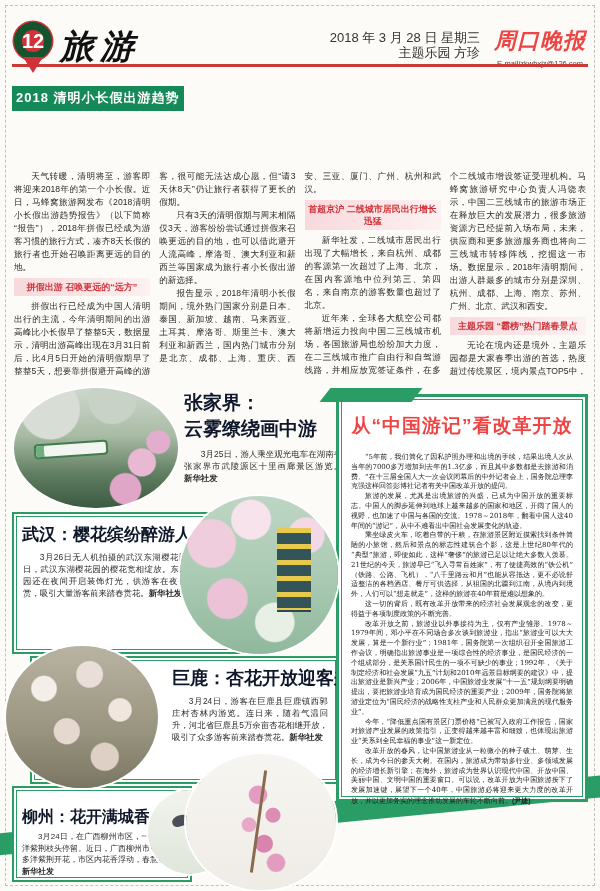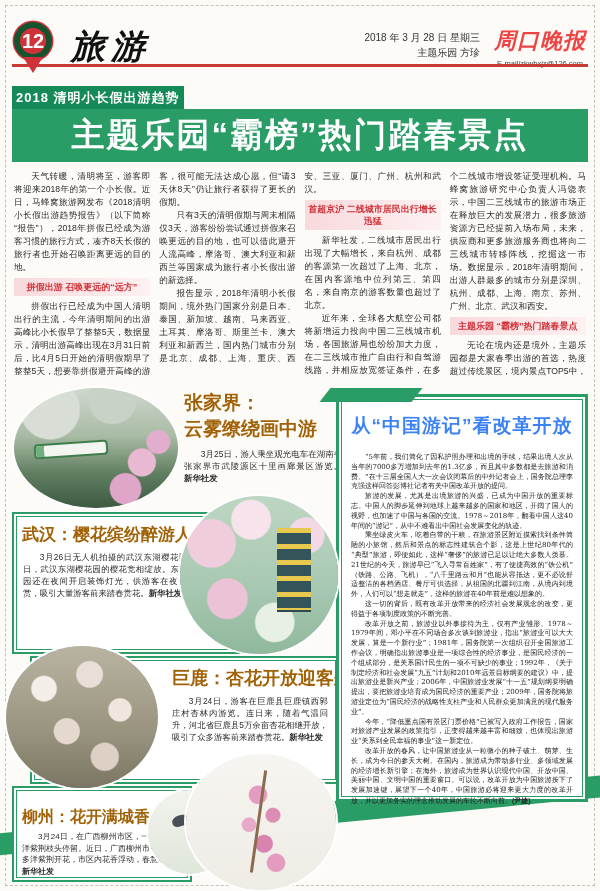--- a/index.html
+++ b/index.html
@@ -17,31 +17,31 @@
     background:#fcfbf8;overflow:hidden;
     font-family:"Liberation Sans",sans-serif;color:var(--ink);
   }
   .page-border{position:absolute;inset:5px;border:1px dashed #c3c0ba;pointer-events:none;}
 
   
   .masthead{position:absolute;left:0;top:0;width:100%;height:80px;}
   .pin{position:absolute;left:14px;top:22px;width:38px;z-index:5;}
   .pin-circle{
     width:38px;height:38px;border-radius:50%;background:var(--red);
-    border:6px solid #14532d;box-shadow:0 0 0 1.5px var(--red);
+    border:8px solid #14532d;box-shadow:0 0 0 1.5px var(--red);
     color:#fff;font-weight:bold;font-size:20px;display:flex;align-items:center;justify-content:center;
   }
   .pin-tail{width:0;height:0;margin:-3px auto 0;border-left:10px solid transparent;
     border-right:10px solid transparent;border-top:16px solid var(--red);}
   .section-name{
-    position:absolute;left:71px;top:24px;font-size:34px;font-weight:bold;font-style:italic;
+    position:absolute;left:60px;top:24px;font-size:34px;font-weight:bold;font-style:italic;
     font-family:"DejaVu Serif","Liberation Serif",serif;letter-spacing:6px;color:#111;
   }
   .mast-right{position:absolute;right:12px;top:26px;display:flex;gap:12px;align-items:flex-start;}
-  .mast-info{text-align:right;font-size:10px;color:#333;line-height:15px;padding-top:4px;}
+  .mast-info{text-align:right;font-size:13px;color:#333;line-height:15px;padding-top:4px;}
   .mast-brand{width:96px;text-align:center;}
   .paper-logo{
     font-family:"DejaVu Serif","Liberation Serif",serif;font-weight:bold;font-style:italic;
     font-size:22px;color:#ef4444;letter-spacing:1px;white-space:nowrap;
   }
   .email{font-size:7.5px;color:#444;margin-top:3px;white-space:nowrap;}
   .red-rule{position:absolute;left:12px;right:12px;top:64px;height:2.5px;background:var(--rule-red);}
 
   
   .kicker{
@@ -72,21 +72,21 @@
     position:absolute;left:-10px;top:416px;width:615px;height:22px;background:var(--green);
     transform:rotate(-5.5deg);z-index:1;
   }
 
   .gbox{
     position:absolute;background:#fff;border:2px solid var(--green);
     box-shadow:inset 0 0 0 2px #fff,inset 0 0 0 3px var(--green);z-index:2;
   }
   .photo{position:absolute;border-radius:50%;z-index:3;overflow:hidden;box-shadow:0 0 0 2px #fff;}
 
-  .item-title{font-weight:bold;color:#a16207;}
+  .item-title{font-weight:bold;color:#0f172a;}
   .item-caption{font-size:8.4px;line-height:12px;text-align:justify;color:#2b2b2b;}
   .credit{font-weight:bold;white-space:nowrap;}
   .item-caption p{text-indent:2em;}
 
   
   .zj-photo{left:8px;top:0;width:164px;height:120px;
     background:
       radial-gradient(circle at 78% 62%, #e9b9d4 0 9%, transparent 10%),
       radial-gradient(circle at 88% 45%, #e3aecd 0 7%, transparent 8%),
       radial-gradient(circle at 68% 84%, #dfa6c8 0 10%, transparent 11%),
@@ -156,21 +156,21 @@
   
   .reform-frame{
     position:absolute;left:330px;top:6px;width:252px;height:408px;background:#fff;
     border:3px solid var(--green);box-shadow:inset 0 0 0 2px #fff,inset 0 0 0 3px var(--green);
     z-index:2;
   }
   .frame-fold{position:absolute;left:-14px;top:-9px;width:92px;height:14px;background:var(--green);
     transform:skewX(-38deg);}
   .reform-title{
     margin:16px 8px 8px;text-align:center;font-size:19px;font-weight:bold;
-    letter-spacing:1px;color:#3b82f6;white-space:nowrap;
+    letter-spacing:1px;color:#ef4444;white-space:nowrap;
   }
   .reform-body{
     margin:14px 12px;font-size:7px;line-height:9.8px;text-align:justify;color:#222;
     font-family:"DejaVu Serif","Liberation Serif",serif;
     height:352px;overflow:hidden;
   }
   .reform-body p{text-indent:2em;}
   .byline{font-weight:bold;font-family:"Liberation Sans",sans-serif;}
 </style>
 </head>
@@ -194,23 +194,20 @@
       </div>
       <div class="mast-brand">
         <div class="paper-logo">周口晚报</div>
         <div class="email">E-mail/zkwbxjz@126.com</div>
       </div>
     </div>
   </header>
   <div class="red-rule"></div>
 
   <div class="kicker">2018 清明小长假出游趋势</div>
-  <div class="headline-banner">
-    <div class="headline">主题乐园“霸榜”热门踏春景点</div>
-  </div>
 
   <div class="lead-body">
     <p>天气转暖，清明将至，游客即将迎来2018年的第一个小长假。近日，马蜂窝旅游网发布《2018清明小长假出游趋势报告》（以下简称“报告”），2018年拼假已经成为游客习惯的旅行方式，凑齐8天长假的旅行者也开始召唤距离更远的目的地。</p>
     <div class="lead-sub">拼假出游 召唤更远的“远方”</div>
     <p>拼假出行已经成为中国人清明出行的主流，今年清明期间的出游高峰比小长假早了整整5天，数据显示，清明出游高峰出现在3月31日前后，比4月5日开始的清明假期早了整整5天，想要靠拼假避开高峰的游客，很可能无法达成心愿，但“请3天休8天”仍让旅行者获得了更长的假期。</p>
     <p>只有3天的清明假期与周末相隔仅3天，游客纷纷尝试通过拼假来召唤更远的目的地，也可以借此避开人流高峰，摩洛哥、澳大利亚和新西兰等国家成为旅行者小长假出游的新选择。</p>
     <p>报告显示，2018年清明小长假期间，境外热门国家分别是日本、泰国、新加坡、越南、马来西亚、土耳其、摩洛哥、斯里兰卡、澳大利亚和新西兰，国内热门城市分别是北京、成都、上海、重庆、西安、三亚、厦门、广州、杭州和武汉。</p>
     <div class="lead-sub">首超京沪 二线城市居民出行增长迅猛</div>
     <p>新华社发，二线城市居民出行出现了大幅增长，来自杭州、成都的客源第一次超过了上海、北京，在国内客源地中位列第三、第四名，来自南京的游客数量也超过了北京。</p>
     <p>近年来，全球各大航空公司都将新增运力投向中国二三线城市机场，各国旅游局也纷纷加大力度，在二三线城市推广自由行和自驾游线路，并相应放宽签证条件，在多个二线城市增设签证受理机构。马蜂窝旅游研究中心负责人冯饶表示，中国二三线城市的旅游市场正在释放巨大的发展潜力，很多旅游资源方已经提前入场布局，未来，供应商和更多旅游服务商也将向二三线城市转移阵线，挖掘这一市场。数据显示，2018年清明期间，出游人群最多的城市分别是深圳、杭州、成都、上海、南京、苏州、广州、北京、武汉和西安。</p>

